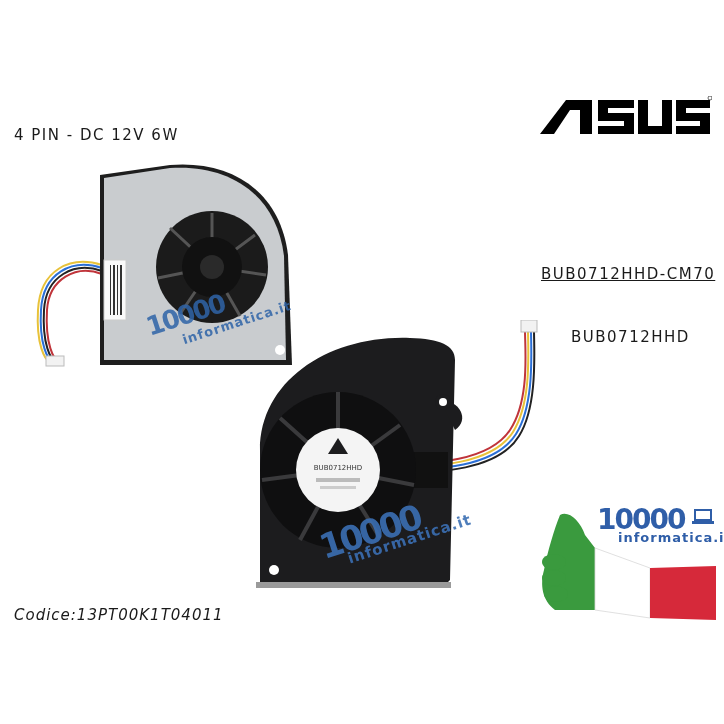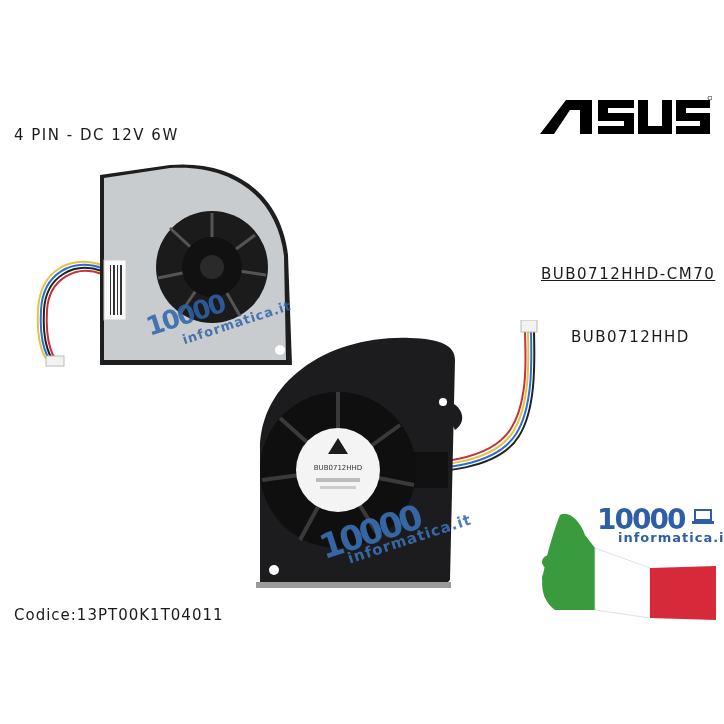--- a/index.html
+++ b/index.html
@@ -8,21 +8,21 @@
       background: #ffffff;
       font-family: "DejaVu Sans", "Liberation Sans", sans-serif;
     }
     .label {
       position: absolute; color: #1a1a1a; font-size: 15px;
       letter-spacing: 1.5px; white-space: nowrap; font-weight: 500;
     }
     #spec-label { left: 14px; top: 126px; }
     #model-full { left: 541px; top: 265px; text-decoration: underline; }
     #model-short { left: 571px; top: 328px; }
-    #code-label { left: 14px; top: 606px; letter-spacing: 1px; }
+    #code-label { left: 14px; top: 606px; letter-spacing: 1px; font-style: italic; }
 
     .asus-logo { position: absolute; left: 540px; top: 96px; width: 172px; height: 40px; }
 
     .product { position: absolute; }
     .top-fan { left: 30px; top: 160px; width: 280px; height: 210px; }
     .bottom-fan { left: 240px; top: 320px; width: 320px; height: 280px; }
 
     .brand-badge { position: absolute; left: 540px; top: 490px; width: 184px; height: 150px; }
 
     .watermark-top-1 {

